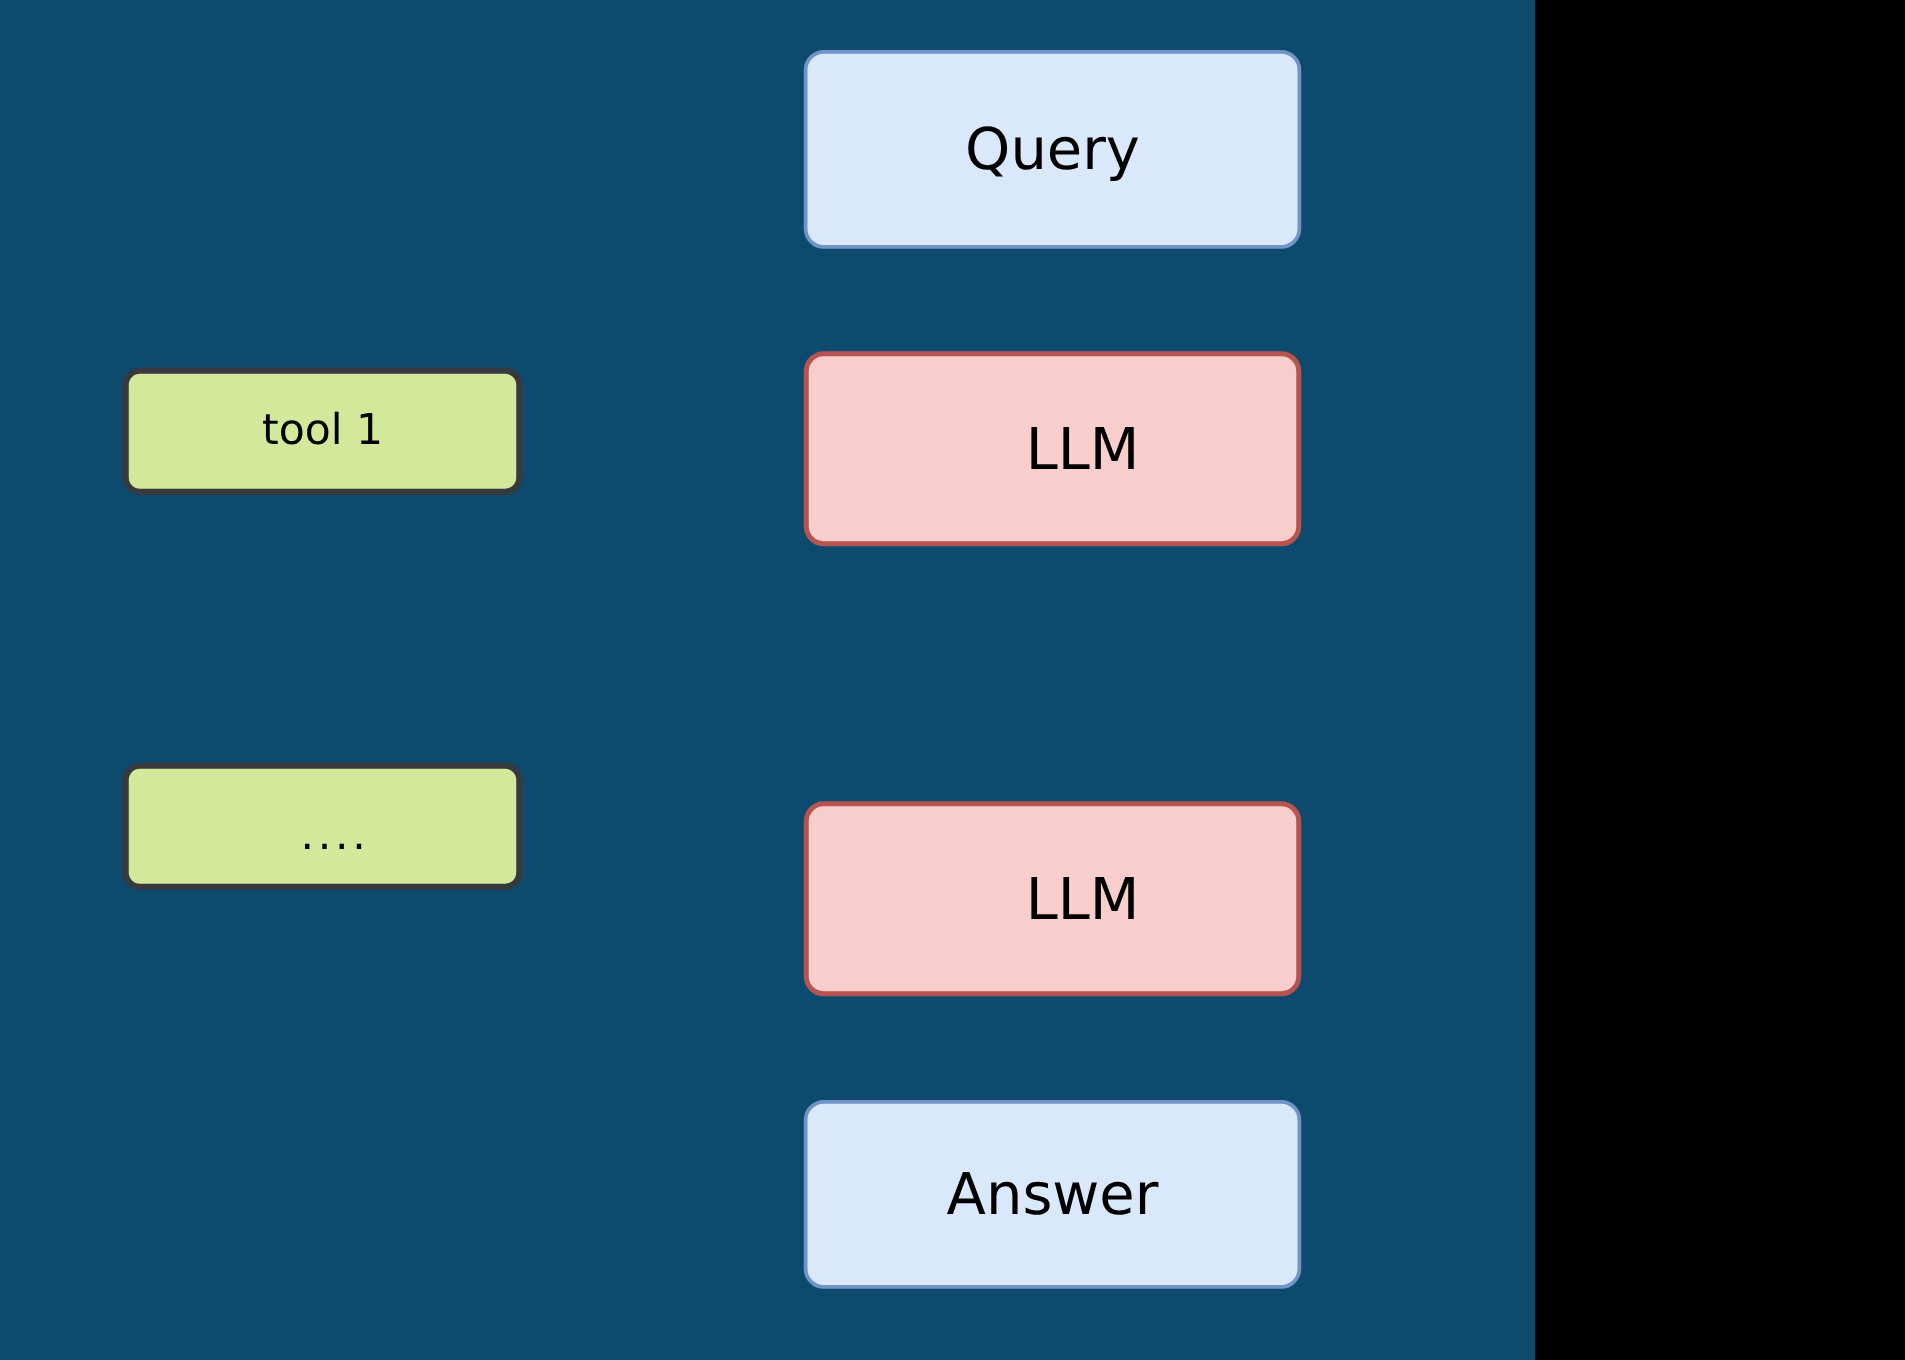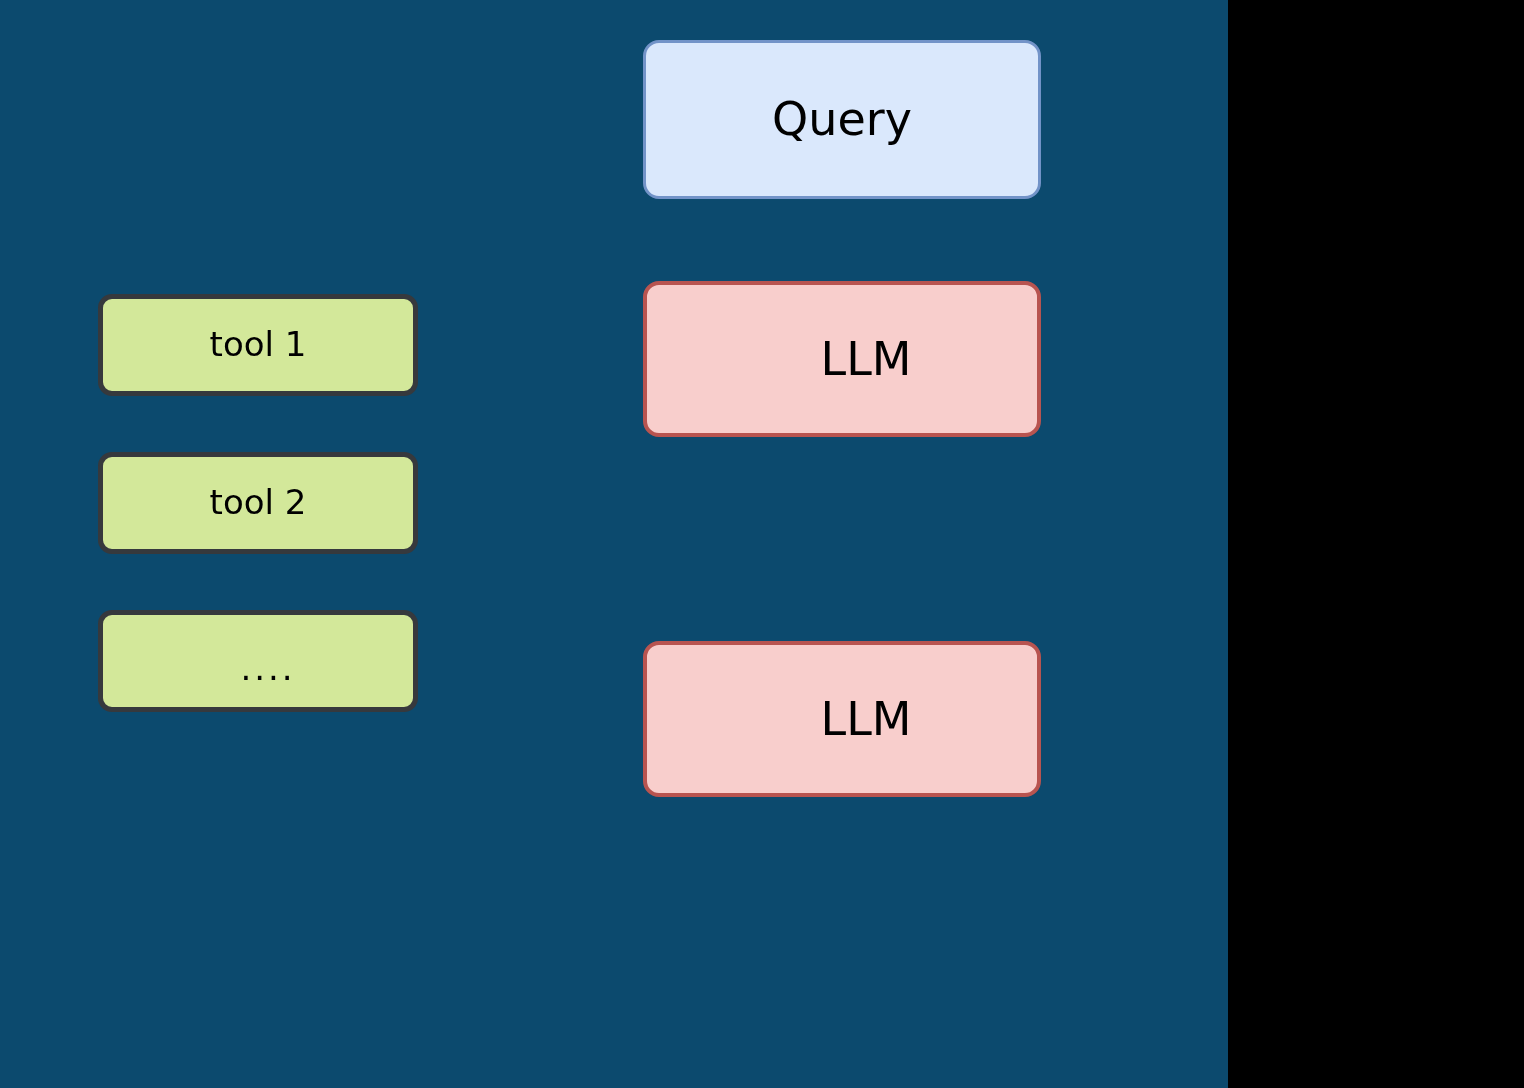--- a/index.html
+++ b/index.html
@@ -82,27 +82,27 @@
   </div>
 
   <div class="node red" id="llm-1-node">
     <span class="node-label">LLM</span>
   </div>
 
   <div class="node red" id="llm-2-node">
     <span class="node-label">LLM</span>
   </div>
 
+  <div class="node blue" id="answer-node">
+    <span class="node-label">Answer</span>
+  </div>
 
   <div class="node green tool-node" id="tool-1-node">
     <span class="node-label">tool 1</span>
   </div>
 
-  <div class="node green tool-node" id="tool-2-node">
-    <span class="node-label">tool 2</span>
-  </div>
 
   <div class="node green tool-node" id="tool-3-node">
     <span class="node-label">....</span>
   </div>
 
 
 </div>
 
 </body></html>

